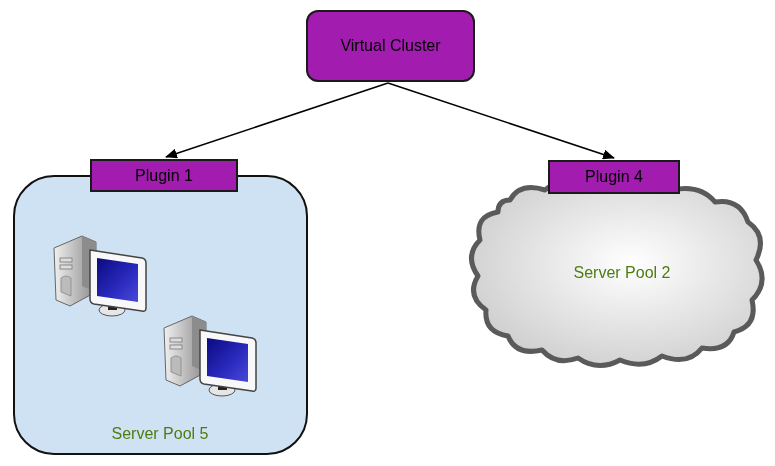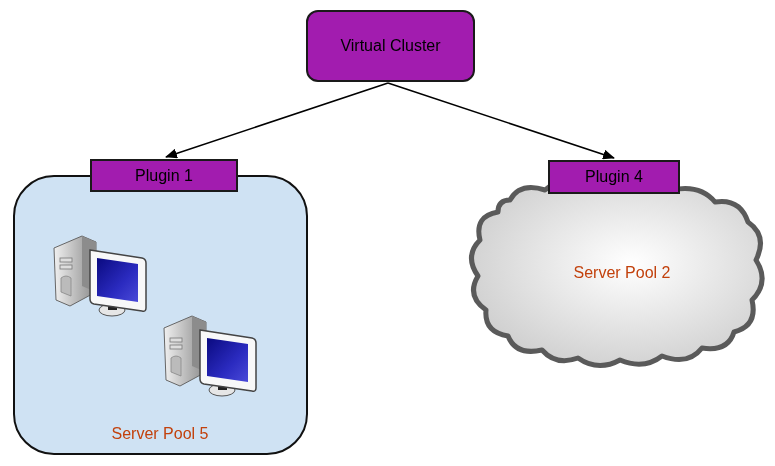--- a/index.html
+++ b/index.html
@@ -1,19 +1,19 @@
 <!DOCTYPE html>
 <html><head>
 <meta charset="utf-8">
 <style>
   html, body { margin:0; padding:0; background:#ffffff; }
   body { width:775px; height:466px; position:relative; overflow:hidden;
          font-family:"Liberation Sans", sans-serif; }
   svg.canvas { position:absolute; left:0; top:0; }
-  .lbl { position:absolute; font-size:16px; color:#c2410c; text-align:center; white-space:nowrap; }
+  .lbl { position:absolute; font-size:16px; color:#4d7c0f; text-align:center; white-space:nowrap; }
   .box { position:absolute; box-sizing:border-box; background:#a21caf; border:2px solid #1a1a1a;
          display:flex; align-items:center; justify-content:center; font-size:16px; color:#000; }
 </style>
 </head>
 <body>
 
 <svg class="canvas" width="775" height="466" viewBox="0 0 775 466">
   <defs>
     <marker id="arrow" markerWidth="12" markerHeight="10" refX="11" refY="5" orient="auto" markerUnits="userSpaceOnUse">
       <path d="M0,0 L12,5 L0,10 z" fill="#000"></path>

